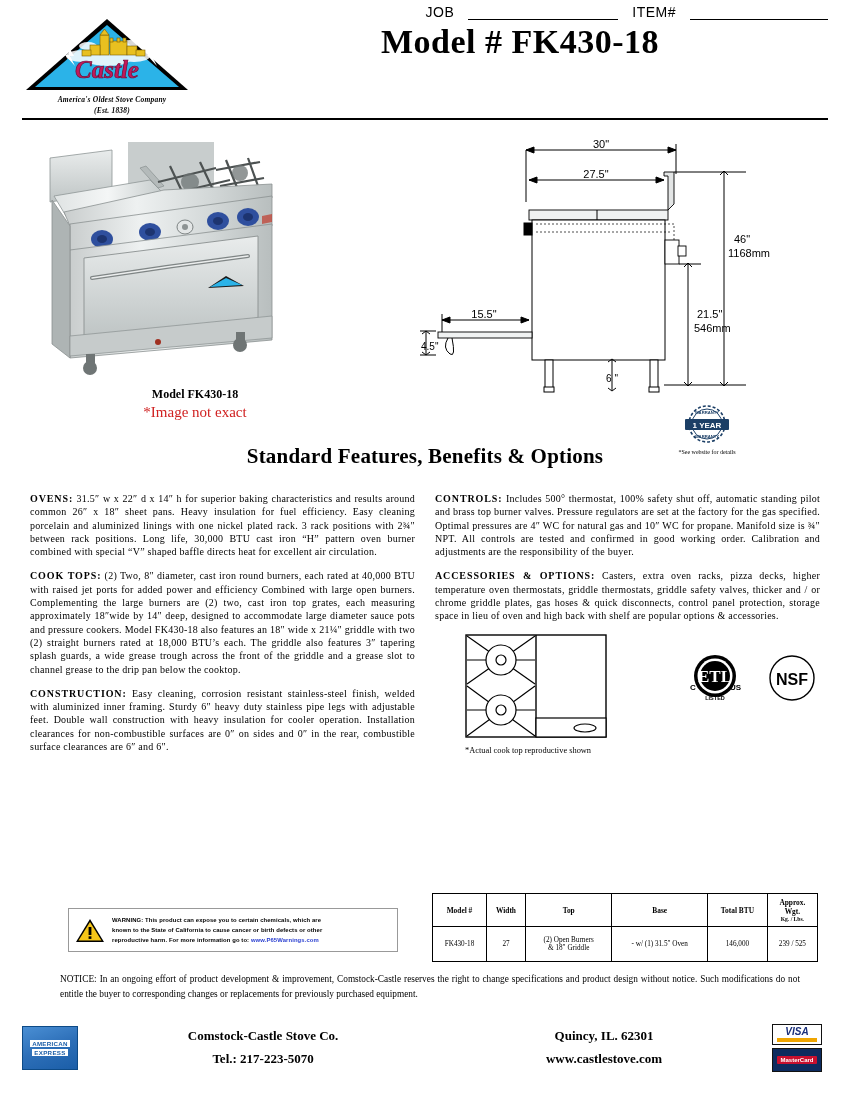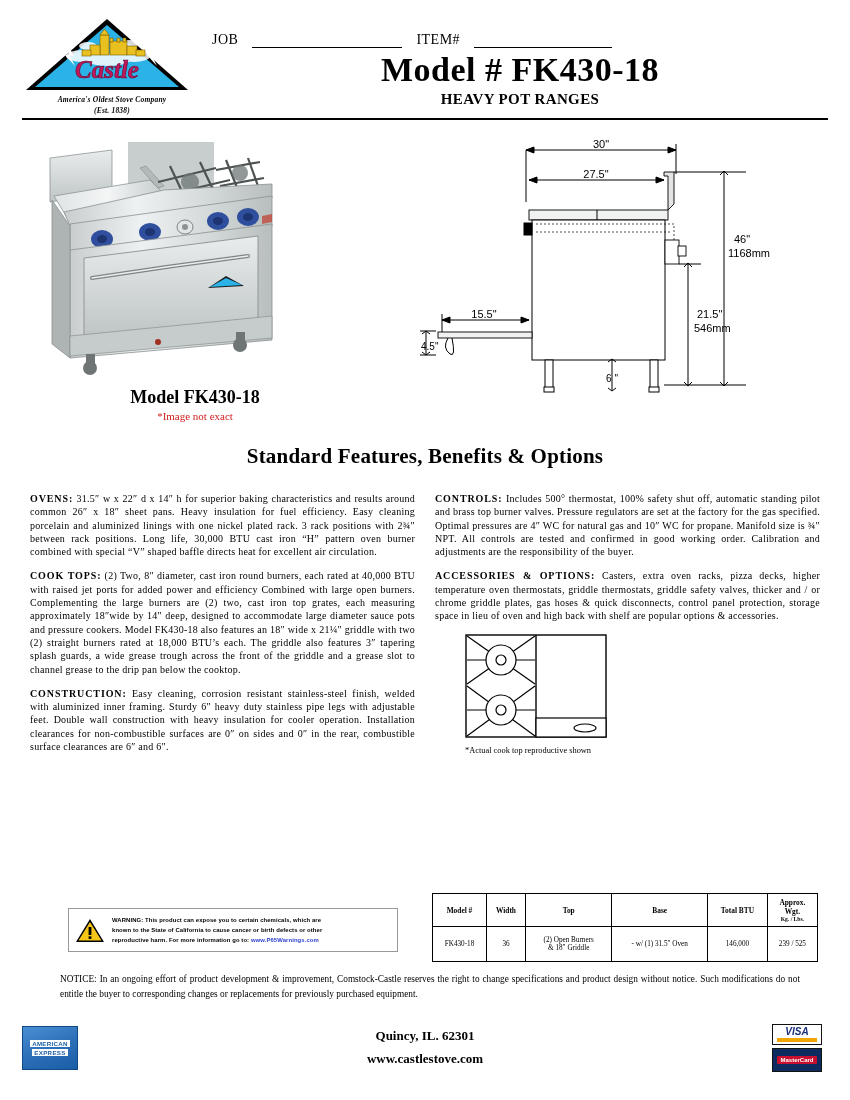--- a/index.html
+++ b/index.html
@@ -14,40 +14,40 @@
   }
   .page { position:relative; width:850px; height:1100px; padding:0 22px; }
 
   
   .header { display:flex; align-items:flex-start; height:112px; }
   .logo-block { width:180px; flex:0 0 180px; padding-top:16px; }
   .logo-wrap { position:relative; width:170px; height:78px; }
   .logo-tag { text-align:center; font-family:"Liberation Serif", serif;
     font-size:7.5px; font-style:italic; font-weight:bold; letter-spacing:.2px; line-height:1.45; margin-top:1px;}
   .head-right { flex:1; padding-left:10px; padding-top:4px; }
-  .jobline { display:flex; justify-content:flex-start; align-items:flex-end; gap:14px;
-    font-family:Liberation Serif, serif; font-size:14px; letter-spacing:.5px;margin-top:28px; }
+  .jobline { display:flex; justify-content:flex-end; align-items:flex-end; gap:14px;
+    font-family:Liberation Sans, sans-serif; font-size:14px; letter-spacing:.5px; }
   .jobline .lbl { white-space:nowrap; }
   .rule { border-bottom:1.3px solid #000; display:inline-block; }
   .rule.w1 { width:150px; }
   .rule.w2 { width:138px; }
   .model-title { text-align:center; font-family:"Liberation Serif", serif;
     font-weight:bold; font-size:34px; letter-spacing:.5px; margin-top:4px; line-height:1.05; }
   .model-sub { text-align:center; font-family:"Liberation Serif", serif;
     font-weight:bold; font-size:15px; letter-spacing:.4px; margin-top:3px; }
   .hrule-top { border-top:2.2px solid #000; margin:6px 0 0 0; }
 
   
   .mid { display:flex; margin-top:12px; height:310px; }
   .photo-col { width:400px; flex:0 0 400px; position:relative; }
   .photo { position:relative; width:300px; height:245px; margin:8px 0 0 18px; }
   .photo-cap { text-align:center; width:330px; margin-left:8px; font-weight:bold;
-    font-size:18px; font-family:"Liberation Serif", serif; margin-top:2px;}
+    font-size:12px; font-family:"Liberation Serif", serif; margin-top:2px;}
   .photo-note { text-align:center; width:330px; margin-left:8px; color:#d02020;
-    font-size:11px; font-family:"Liberation Serif", serif; margin-top:2px;}
+    font-size:15px; font-family:"Liberation Serif", serif; margin-top:2px;}
 
   
   .diag-col { flex:1; position:relative; }
   .diag-svg { position:absolute; left:-6px; top:0; }
   .warranty-wrap { position:absolute; left:220px; top:272px; width:130px; text-align:center; }
   .warr-note { font-size:6px; font-family:"Liberation Serif", serif; margin-top:1px; }
 
   
   .sec-title { text-align:center; font-family:"Liberation Serif", serif; font-weight:bold;
     font-size:21px; letter-spacing:.2px; margin-top:2px; }
@@ -157,21 +157,20 @@
     </div>
 
     <div class="head-right">
       <div class="jobline">
         <span class="lbl">JOB</span>
         <span class="rule w1"></span>
         <span class="lbl">ITEM#</span>
         <span class="rule w2"></span>
       </div>
       <div class="model-title">Model # FK430-18</div>
-      <div class="model-sub">HEAVY POT RANGES</div>
     </div>
   </div>
 
   <div class="hrule-top"></div>
 
   <div class="mid">
 
     <div class="photo-col">
       <div class="photo">
         <svg width="300" height="245" viewBox="0 0 300 245">
@@ -323,20 +322,31 @@
           <text x="68" y="186" text-anchor="middle">15.5"</text>
           <text x="5" y="218" font-size="10">4.5"</text>
           <text x="196" y="250" text-anchor="middle" font-size="10">6 "</text>
           <text x="318" y="111">46"</text>
           <text x="312" y="125">1168mm</text>
           <text x="281" y="186">21.5"</text>
           <text x="278" y="200">546mm</text>
         </g>
       </svg>
 
+      <div class="warranty-wrap">
+        <svg width="56" height="40" viewBox="0 0 56 40">
+          <circle cx="28" cy="20" r="18" fill="none" stroke="#1c3f66" stroke-width="1.6" stroke-dasharray="3,2"></circle>
+          <circle cx="28" cy="20" r="15" fill="none" stroke="#1c3f66" stroke-width="1"></circle>
+          <rect x="6" y="15" width="44" height="11" rx="1" fill="#1c3f66"></rect>
+          <text x="28" y="23.8" text-anchor="middle" font-family="Liberation Sans, sans-serif" font-size="8" font-weight="bold" fill="#fff">1 YEAR</text>
+          <text x="28" y="10" text-anchor="middle" font-family="Liberation Sans, sans-serif" font-size="4.2" font-weight="bold" fill="#1c3f66">WARRANTY</text>
+          <text x="28" y="34" text-anchor="middle" font-family="Liberation Sans, sans-serif" font-size="4.2" font-weight="bold" fill="#1c3f66">WARRANTY</text>
+        </svg>
+        <div class="warr-note">*See website for details</div>
+      </div>
     </div>
   </div>
 
   <div class="sec-title">Standard Features, Benefits &amp; Options</div>
 
   <div class="cols">
     <div class="col">
       <p class="para">
         <span class="lead">OVENS:</span><span> 31.5″ w x 22″ d x 14″ h for superior baking characteristics and results around common 26″ x 18″ sheet pans. Heavy insulation for fuel efficiency. Easy cleaning porcelain and aluminized linings with one nickel plated rack. 3 rack positions with 2¾″ between rack positions. Long life, 30,000 BTU cast iron “H” pattern oven burner combined with special “V” shaped baffle directs heat for excellent air circulation.</span>
       </p>
@@ -374,20 +384,35 @@
             <circle cx="36" cy="26" r="5" fill="#fff" stroke="#000" stroke-width="1.2"></circle>
             <circle cx="36" cy="76" r="15" fill="#fff" stroke="#000" stroke-width="1.2"></circle>
             <circle cx="36" cy="76" r="5" fill="#fff" stroke="#000" stroke-width="1.2"></circle>
 
             <rect x="71" y="84" width="70" height="19" fill="#fff" stroke="#000" stroke-width="1.2"></rect>
             <ellipse cx="120" cy="94" rx="11" ry="4" fill="#fff" stroke="#000" stroke-width="1.1"></ellipse>
           </svg>
           <div class="cook-note">*Actual cook top reproductive shown</div>
         </div>
 
+        <div class="certs">
+          <svg width="60" height="52" viewBox="0 0 60 52">
+            <circle cx="30" cy="24" r="21" fill="#000"></circle>
+            <circle cx="30" cy="24" r="17.5" fill="#fff"></circle>
+            <circle cx="30" cy="24" r="15" fill="#000"></circle>
+            <text x="30" y="30" text-anchor="middle" font-family="Liberation Serif, serif" font-size="17" font-weight="bold" fill="#fff">ETL</text>
+            <text x="5" y="38" font-family="Liberation Sans, sans-serif" font-size="8" font-weight="bold" fill="#000">C</text>
+            <text x="45" y="38" font-family="Liberation Sans, sans-serif" font-size="8" font-weight="bold" fill="#000">US</text>
+            <text x="30" y="48" text-anchor="middle" font-family="Liberation Sans, sans-serif" font-size="5.5" font-weight="bold" fill="#000">LISTED</text>
+          </svg>
+          <svg width="50" height="50" viewBox="0 0 50 50">
+            <circle cx="25" cy="25" r="22" fill="#fff" stroke="#000" stroke-width="1.4"></circle>
+            <text x="25" y="32" text-anchor="middle" font-family="Liberation Sans, sans-serif" font-size="16" font-weight="bold" fill="#000">NSF</text>
+          </svg>
+        </div>
       </div>
     </div>
   </div>
 
   <div class="warning">
     <svg width="30" height="27" viewBox="0 0 30 27">
       <polygon points="15,2 29,25 1,25" fill="#000"></polygon>
       <polygon points="15,5 26.5,23.5 3.5,23.5" fill="#f5c518"></polygon>
       <rect x="13.6" y="10" width="2.8" height="8" fill="#000"></rect>
       <rect x="13.6" y="19.3" width="2.8" height="2.6" fill="#000"></rect>
@@ -412,21 +437,21 @@
         <th>
           <span>Approx.</span>
           <span style="display:block">Wgt.</span>
           <span class="sml">Kg. / Lbs.</span>
         </th>
       </tr>
     </thead>
     <tbody>
       <tr>
         <td>FK430-18</td>
-        <td>36</td>
+        <td>27</td>
         <td>
           <span>(2) Open Burners</span>
           <span style="display:block">&amp; 18″ Griddle</span>
         </td>
         <td>- w/ (1) 31.5″ Oven</td>
         <td>146,000</td>
         <td>239 / 525</td>
       </tr>
     </tbody>
   </table>
@@ -436,20 +461,24 @@
   <div class="footer">
     <div class="pay-left">
       <div class="amex">
         <span>AMERICAN</span>
         <span>EXPRESS</span>
       </div>
     </div>
 
     <div class="foot-mid">
       <div class="foot-cell">
+        <div>Comstock-Castle Stove Co.</div>
+        <div>Tel.: 217-223-5070</div>
+      </div>
+      <div class="foot-cell">
         <div>Quincy, IL. 62301</div>
         <div>www.castlestove.com</div>
       </div>
     </div>
 
     <div class="pay-right">
       <div class="visa">
         <div class="vtxt">VISA</div>
         <div class="vbar"></div>
       </div>

